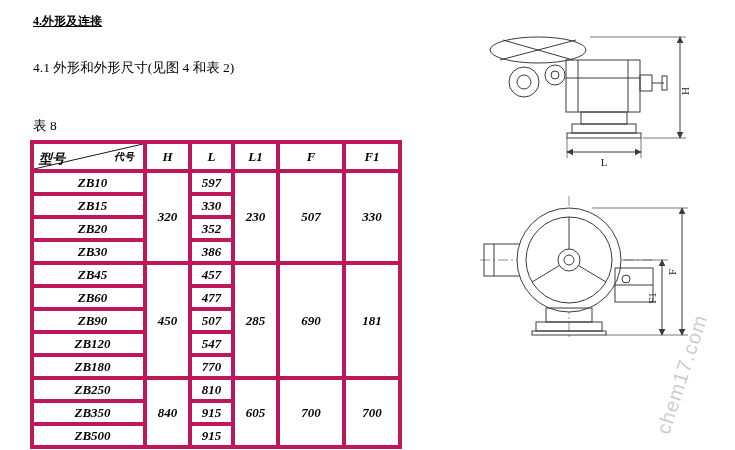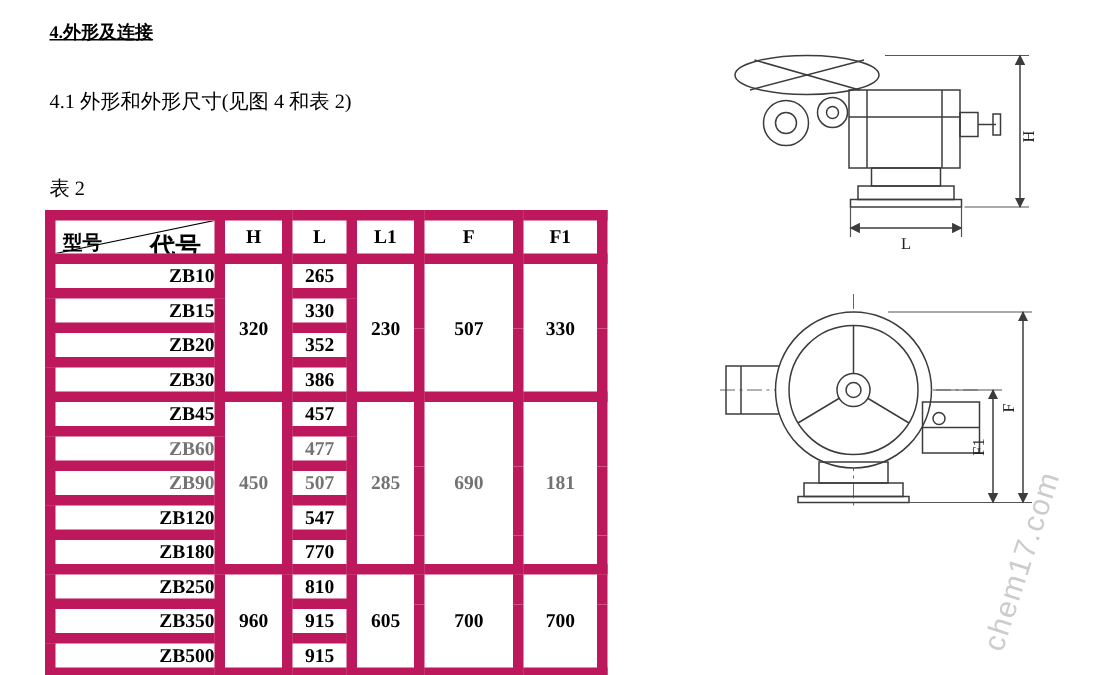--- a/index.html
+++ b/index.html
@@ -21,53 +21,53 @@
   }
   .table-caption {
     position:absolute; left:33px; top:117px;
     font-size:13.5px;
   }
   table.dim-table {
     position:absolute; left:30px; top:140px;
     border-collapse:collapse; table-layout:fixed;
   }
   .dim-table th, .dim-table td {
-    border:7px solid #be185d;
+    border:4px solid #be185d;
     font-size:13px; font-weight:bold;
     text-align:center; vertical-align:middle;
-    padding:0; overflow:hidden;
+    padding:0; overflow:hidden;font-style:italic;
   }
   .dim-table thead tr { height:29px; }
   .dim-table tbody tr { height:23px; }
-  .dim-table td.model { text-align:right; padding-left:8px; }
-  .red { color:#737373; }
+  .dim-table td.model { text-align:center; padding-left:8px; }
+  .red { color:#000000; }
   th.corner { position:relative; }
   th.corner svg { position:absolute; left:0; top:0; width:100%; height:100%; }
   .corner-left  { position:absolute; left:5px;  top:6px;  font-size:13px; }
-  .corner-right { position:absolute; right:9px; top:6px;  font-size:17px; }
+  .corner-right { position:absolute; right:9px; top:6px;  font-size:10px; }
   .figure { position:absolute; }
   .figure svg { display:block; }
   .draw { stroke:#3c3c3c; stroke-width:1; fill:none; }
   .draw-thin { stroke:#555; stroke-width:0.8; fill:none; }
   .centerline { stroke:#666; stroke-width:0.7; fill:none; stroke-dasharray:10 3 2 3; }
   .dim-text { font-family:"Liberation Serif", serif; font-size:11px; fill:#222; stroke:none; }
   .watermark {
     position:absolute; left:652px; top:430px;
     transform:rotate(-72deg); transform-origin:0 0;
     color:#cccccc; font-size:20px; letter-spacing:1px;
     font-family:"Liberation Sans", sans-serif;
     white-space:nowrap;
   }
 </style>
 </head>
 <body>
 
 <div class="doc-title">4.外形及连接</div>
 <div class="doc-subtitle">4.1 外形和外形尺寸(见图 4 和表 2)</div>
-<div class="table-caption">表 2</div>
+<div class="table-caption">表 8</div>
 
 <table class="dim-table">
   <colgroup>
     <col style="width:113px">
       <col style="width:45px">
       <col style="width:43px">
     <col style="width:45px">
       <col style="width:66px">
       <col style="width:56px">
   </colgroup>
@@ -84,21 +84,21 @@
       <th>L</th>
       <th>L1</th>
       <th>F</th>
       <th>F1</th>
     </tr>
   </thead>
   <tbody>
     <tr>
       <td class="model">ZB10</td>
       <td rowspan="4">320</td>
-      <td>265</td>
+      <td>597</td>
       <td rowspan="4">230</td>
       <td rowspan="4">507</td>
       <td rowspan="4">330</td>
     </tr>
     <tr>
       <td class="model">ZB15</td>
       <td>330</td>
     </tr>
     <tr>
       <td class="model">ZB20</td>
@@ -129,21 +129,21 @@
       <td class="model">ZB120</td>
       <td>547</td>
     </tr>
     <tr>
       <td class="model">ZB180</td>
       <td>770</td>
     </tr>
 
     <tr>
       <td class="model">ZB250</td>
-      <td rowspan="3">960</td>
+      <td rowspan="3">840</td>
       <td>810</td>
       <td rowspan="3">605</td>
       <td rowspan="3">700</td>
       <td rowspan="3">700</td>
     </tr>
     <tr>
       <td class="model">ZB350</td>
       <td>915</td>
     </tr>
     <tr>

